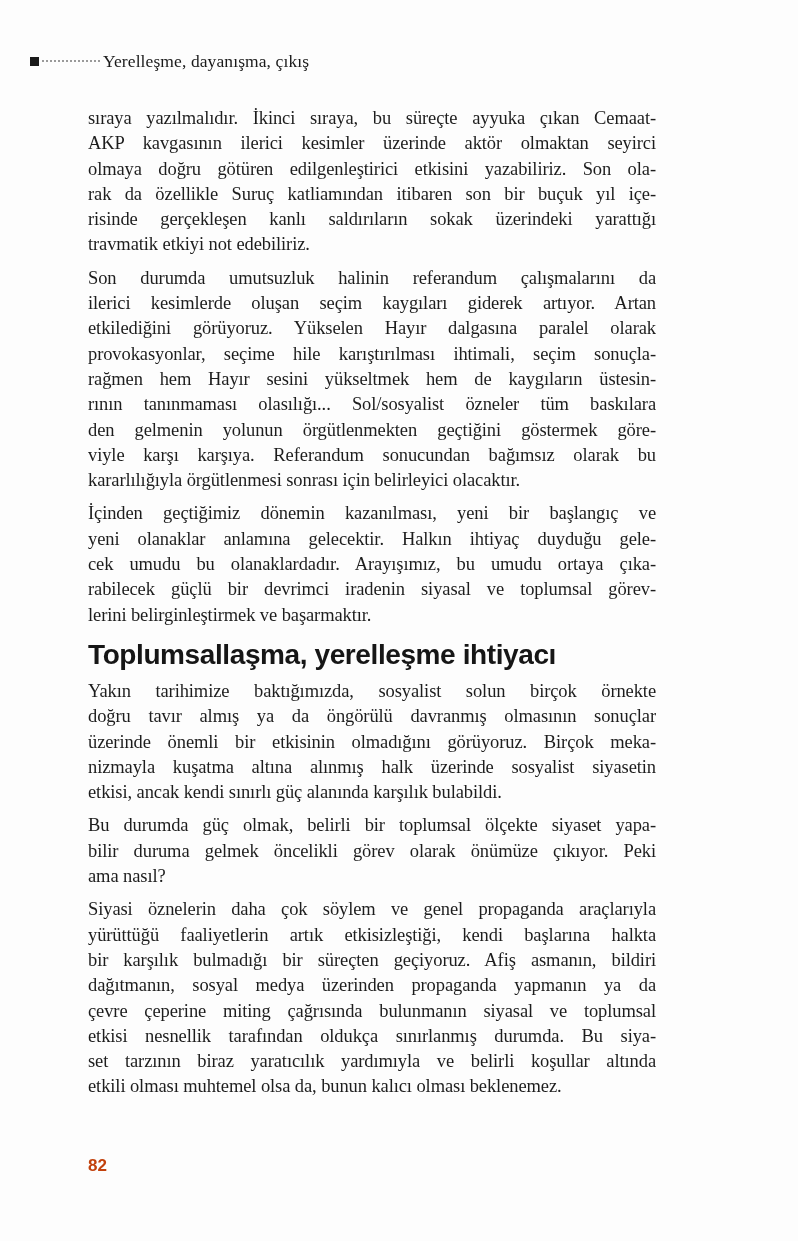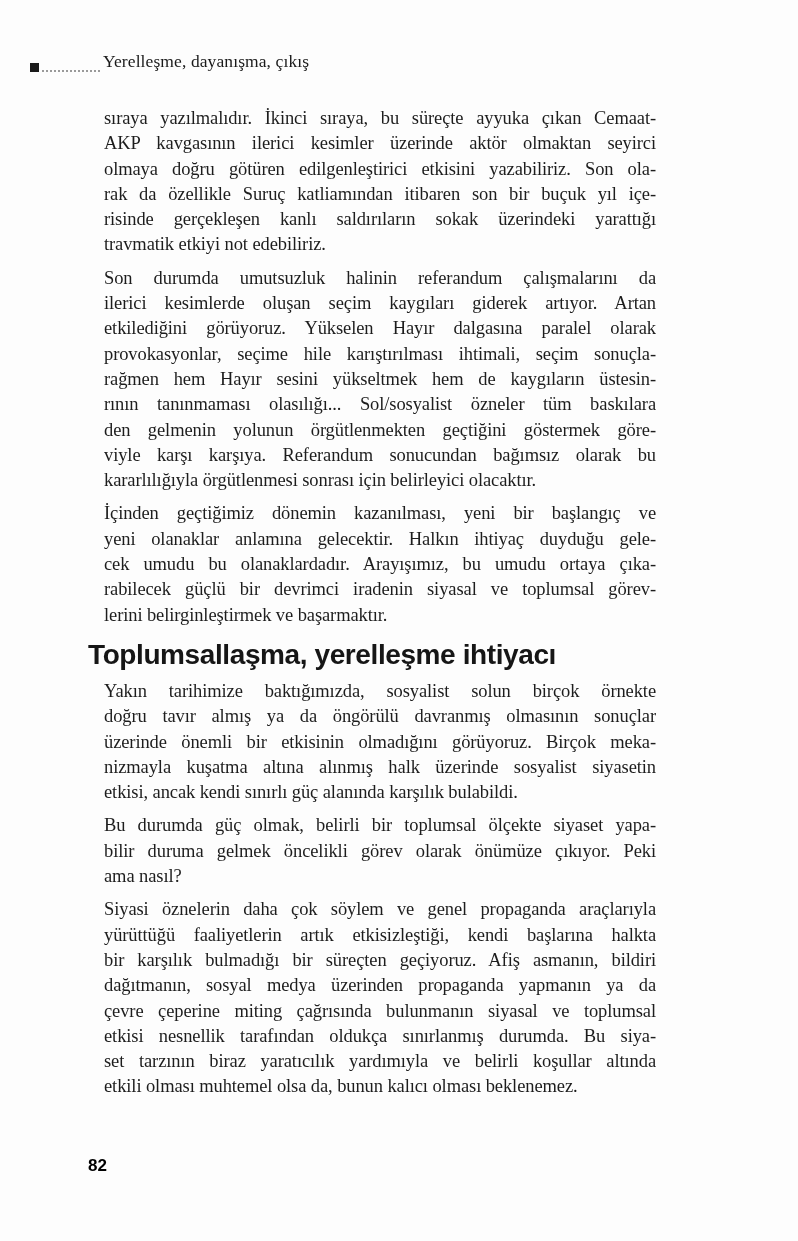--- a/index.html
+++ b/index.html
@@ -13,21 +13,21 @@
     overflow: hidden;
     font-family: "Liberation Serif", serif;
   }
 
   
   .running-header {
     position: absolute;
     top: 50px;
     left: 30px;
     display: flex;
-    align-items: flex-end;
+    align-items: center;
     height: 22px;
   }
   .bullet-square {
     width: 9px;
     height: 9px;
     background: #1a1a1a;
     flex: 0 0 auto;
   }
   .dotted-leader {
     width: 58px;
@@ -44,21 +44,21 @@
     white-space: nowrap;
   }
 
   
   .page-body {
     position: absolute;
     top: 106px;
     left: 88px;
     width: 568px;
   }
-  .paragraph { margin: 0 0 8px 16px; }
+  .paragraph { margin: 0 0 8px 0; }
   .line {
     font-family: "Liberation Serif", serif;
     font-size: 18.5px;
     line-height: 25.3px;
     color: #1d1d1d;
     letter-spacing: -0.1px;
     text-align: justify;
     text-align-last: justify;
   }
   .line.last { text-align-last: left; }
@@ -74,21 +74,21 @@
   }
 
   
   .page-number {
     position: absolute;
     left: 88px;
     top: 1156px;
     font-family: "Liberation Sans", sans-serif;
     font-weight: bold;
     font-size: 17px;
-    color: #000000;
+    color: #c2410c;
   }
 </style>
 </head>
 <body>
 
 <div class="page">
 
   <div class="running-header">
     <span class="bullet-square"></span>
     <span class="dotted-leader"></span>

